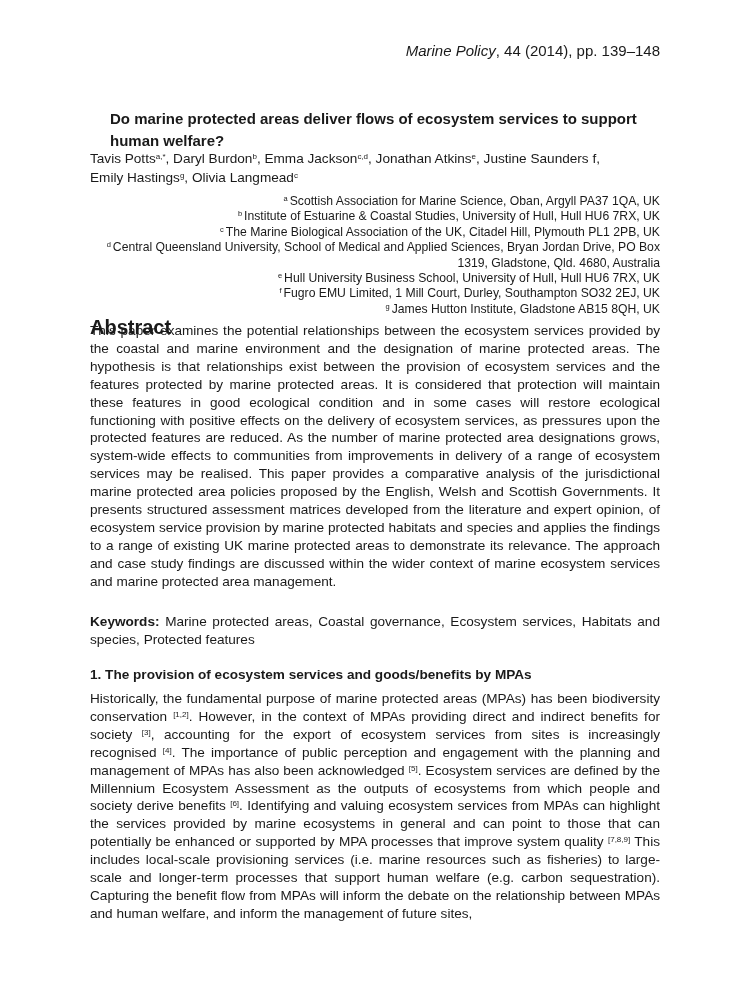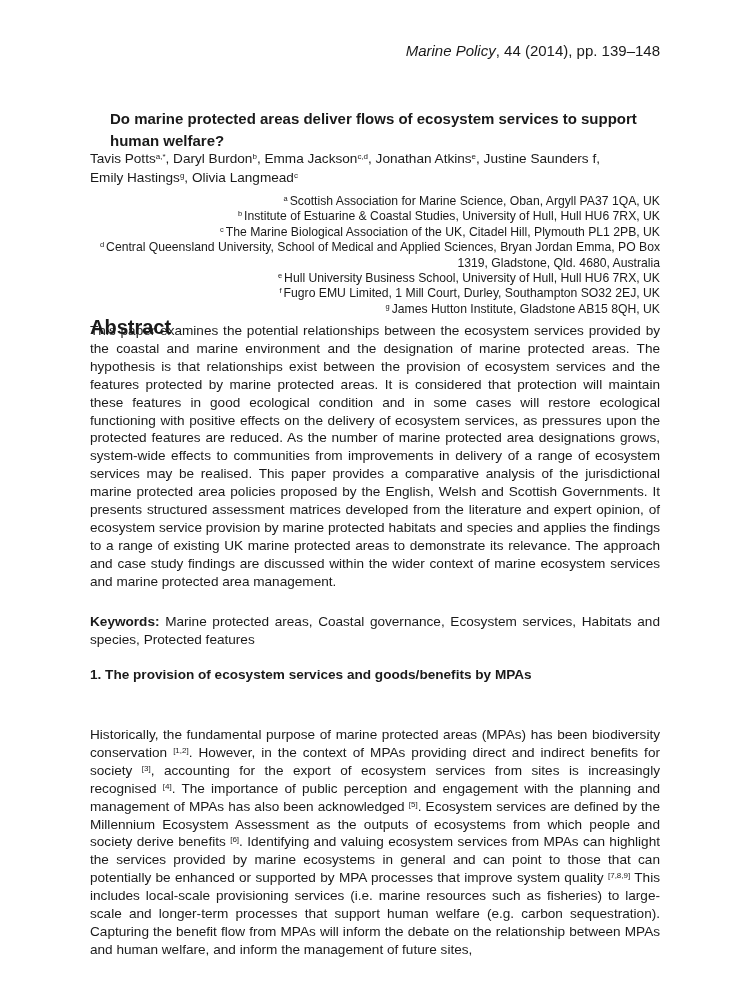--- a/index.html
+++ b/index.html
@@ -14,40 +14,40 @@
   sup { font-size: 8px; line-height: 0; vertical-align: 0.55em; }
   .affils { position: absolute; left: 0; top: 194px; width: 570px; font-size: 12.2px; line-height: 15.4px; text-align: right; }
   .affil sup { font-size: 7.5px; margin-right: 2px; }
   .h-abstract { position: absolute; left: 0; top: 316px; font-weight: bold; font-size: 20px; }
   .para { position: absolute; left: 0; width: 570px; font-size: 13.6px; line-height: 17.9px;
           text-align: justify; margin: 0; }
   .abstract { top: 322px; }
   .keywords { top: 613px; }
   .keywords b { font-weight: bold; }
   .h-section { position: absolute; left: 0; top: 667px; font-weight: bold; font-size: 13.6px; white-space: nowrap; text-align: right; }
-  .intro { top: 690px; margin-top: 36px; }
+  .intro { top: 690px; }
 </style>
 </head>
 <body>
 
 <div class="page">
 
   <div class="journal"><i>Marine Policy</i><span>, 44 (2014), pp. 139–148</span></div>
 
   <h1 class="title">Do marine protected areas deliver flows of ecosystem services to support human welfare?</h1>
 
   <div class="authors">
     <span><span>Tavis Potts</span><sup>a,*</sup><span>, </span></span><span><span>Daryl Burdon</span><sup>b</sup><span>, </span></span><span><span>Emma Jackson</span><sup>c,d</sup><span>, </span></span><span><span>Jonathan Atkins</span><sup>e</sup><span>, </span></span><span><span>Justine Saunders f</span><sup></sup><span>, </span></span><br><span><span>Emily Hastings</span><sup>g</sup><span>, </span></span><span><span>Olivia Langmead</span><sup>c</sup><span></span></span>
   </div>
 
   <div class="affils">
     <div class="affil"><sup>a</sup><span>Scottish Association for Marine Science, Oban, Argyll PA37 1QA, UK</span></div>
     <div class="affil"><sup>b</sup><span>Institute of Estuarine &amp; Coastal Studies, University of Hull, Hull HU6 7RX, UK</span></div>
     <div class="affil"><sup>c</sup><span>The Marine Biological Association of the UK, Citadel Hill, Plymouth PL1 2PB, UK</span></div>
-    <div class="affil"><sup>d</sup><span>Central Queensland University, School of Medical and Applied Sciences, Bryan Jordan Emma, PO Box 1319, Gladstone, Qld. 4680, Australia</span></div>
+    <div class="affil"><sup>d</sup><span>Central Queensland University, School of Medical and Applied Sciences, Bryan Jordan Drive, PO Box 1319, Gladstone, Qld. 4680, Australia</span></div>
     <div class="affil"><sup>e</sup><span>Hull University Business School, University of Hull, Hull HU6 7RX, UK</span></div>
     <div class="affil"><sup>f</sup><span>Fugro EMU Limited, 1 Mill Court, Durley, Southampton SO32 2EJ, UK</span></div>
     <div class="affil"><sup>g</sup><span>James Hutton Institute, Gladstone AB15 8QH, UK</span></div>
   </div>
 
   <div class="h-abstract">Abstract</div>
   <p class="para abstract">This paper examines the potential relationships between the ecosystem services provided by the coastal and marine environment and the designation of marine protected areas. The hypothesis is that relationships exist between the provision of ecosystem services and the features protected by marine protected areas. It is considered that protection will maintain these features in good ecological condition and in some cases will restore ecological functioning with positive effects on the delivery of ecosystem services, as pressures upon the protected features are reduced. As the number of marine protected area designations grows, system-wide effects to communities from improvements in delivery of a range of ecosystem services may be realised. This paper provides a comparative analysis of the jurisdictional marine protected area policies proposed by the English, Welsh and Scottish Governments. It presents structured assessment matrices developed from the literature and expert opinion, of ecosystem service provision by marine protected habitats and species and applies the findings to a range of existing UK marine protected areas to demonstrate its relevance. The approach and case study findings are discussed within the wider context of marine ecosystem services and marine protected area management.</p>
 
   <p class="para keywords"><b>Keywords:</b><span> Marine protected areas, Coastal governance, Ecosystem services, Habitats and species, Protected features</span></p>
 

